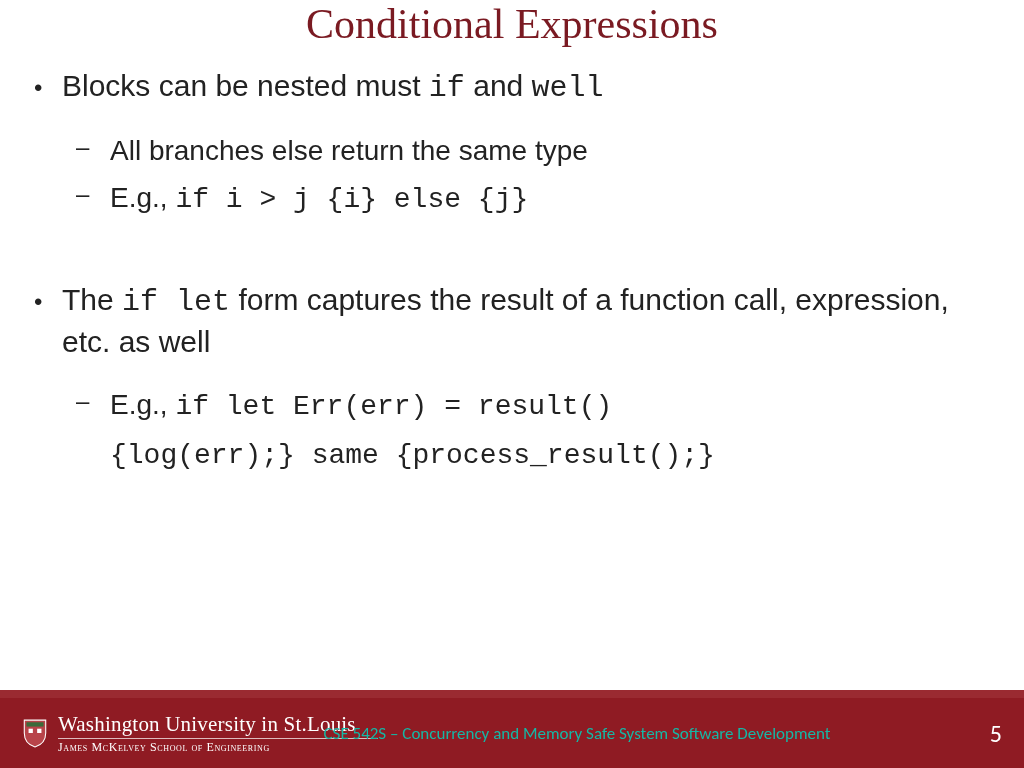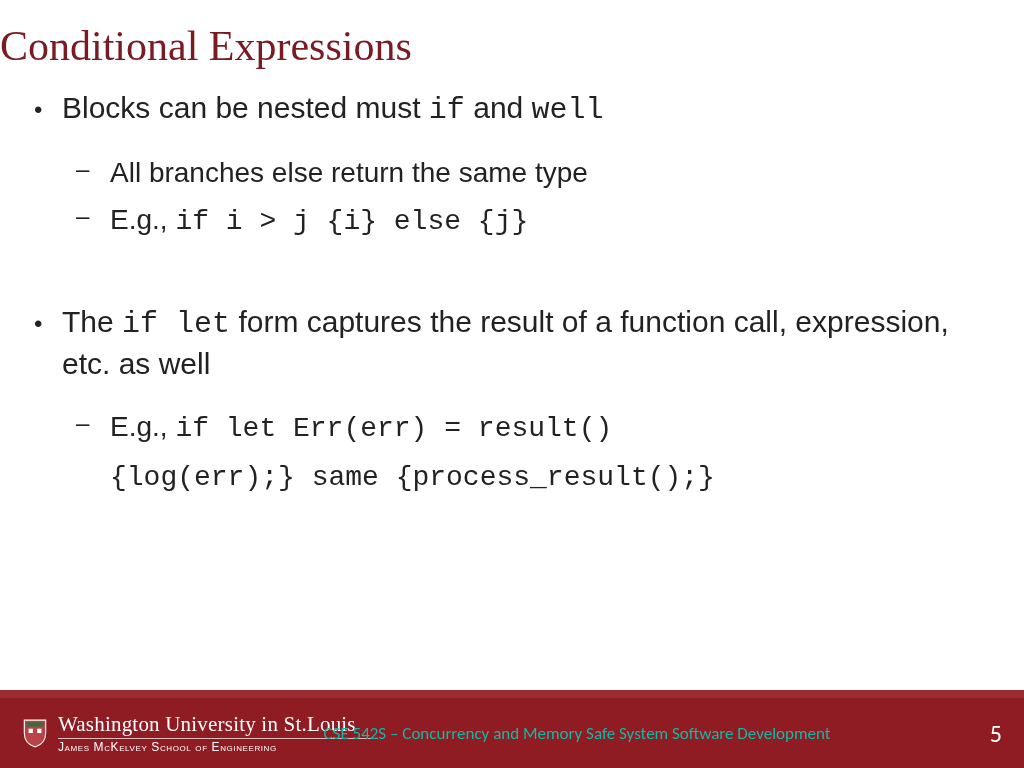--- a/index.html
+++ b/index.html
@@ -1,38 +1,38 @@
 <!DOCTYPE html>
 <html><head>
 <meta charset="utf-8">
 <style>
   * { margin: 0; padding: 0; box-sizing: border-box; }
   html, body { width: 1024px; height: 768px; overflow: hidden; background: #fff; font-family: Verdana, Geneva, sans-serif; }
   .slide { width: 1024px; height: 768px; position: relative; background: #fff; }
-  .title { font-family: Georgia, 'Times New Roman', serif; font-size: 42px; color: #7a1a22; padding-top: 22px; font-weight: normal; }
+  .title { text-align: center; font-family: Georgia, 'Times New Roman', serif; font-size: 42px; color: #7a1a22; font-weight: normal; }
   .content { padding: 18px 34px 0 34px; color: #222; }
   .b1 { list-style: none; margin-bottom: 12px; }
   .b1 > .row { display: flex; align-items: flex-start; font-size: 30px; line-height: 1.35; }
   .b1 > .row > .dot { width: 28px; flex-shrink: 0; font-size: 24px; padding-top: 6px; }
   .b1 > .row > .txt { flex: 1; }
   .b2 { list-style: none; margin-top: 18px; margin-left: 42px; }
   .b2 > .row { display: flex; align-items: flex-start; font-size: 28px; line-height: 1.7; }
   .b2 > .row > .dash { width: 34px; flex-shrink: 0; font-size: 24px; }
   .b2 > .row > .txt { flex: 1; }
   .mono { font-family: 'Courier New', Courier, monospace; font-weight: normal; }
   .gap { height: 44px; }
   .footer { position: absolute; bottom: 0; left: 0; right: 0; height: 70px; background: #8f1b23; display: flex; align-items: center; padding: 0 22px; color: #fff; }
   .footer-top { position: absolute; bottom: 70px; left: 0; right: 0; height: 8px; background: #9a2a31; }
   .logo-block { display: flex; align-items: center; gap: 10px; }
   .shield { width: 26px; height: 30px; position: relative; }
   .shield svg { width: 100%; height: 100%; }
   .uni { display: flex; flex-direction: column; line-height: 1.05; }
   .uni-top { font-family: Georgia, 'Times New Roman', serif; font-size: 21px; letter-spacing: 0.2px; }
   .uni-sep { border-top: 1px solid rgba(255,255,255,0.7); margin: 3px 0 2px 0; width: 320px; }
-  .uni-bot { font-family: Liberation Sans, sans-serif; font-size: 12px; letter-spacing: 0.6px; font-variant: small-caps; }
+  .uni-bot { font-family: Liberation Serif, serif; font-size: 12px; letter-spacing: 0.6px; font-variant: small-caps; }
   .course { position: absolute; left: 0; right: 0; text-align: center; font-size: 17px; color: #14b8a6; font-family: Calibri, Arial, sans-serif; padding-left: 130px; }
   .pagenum { margin-left: auto; font-size: 24px; color: #fff; font-family: Calibri, Arial, sans-serif; position: relative; z-index: 2; }
 </style>
 </head>
 <body>
 
 <div class="slide">
 
   <h1 class="title">Conditional Expressions</h1>
 

